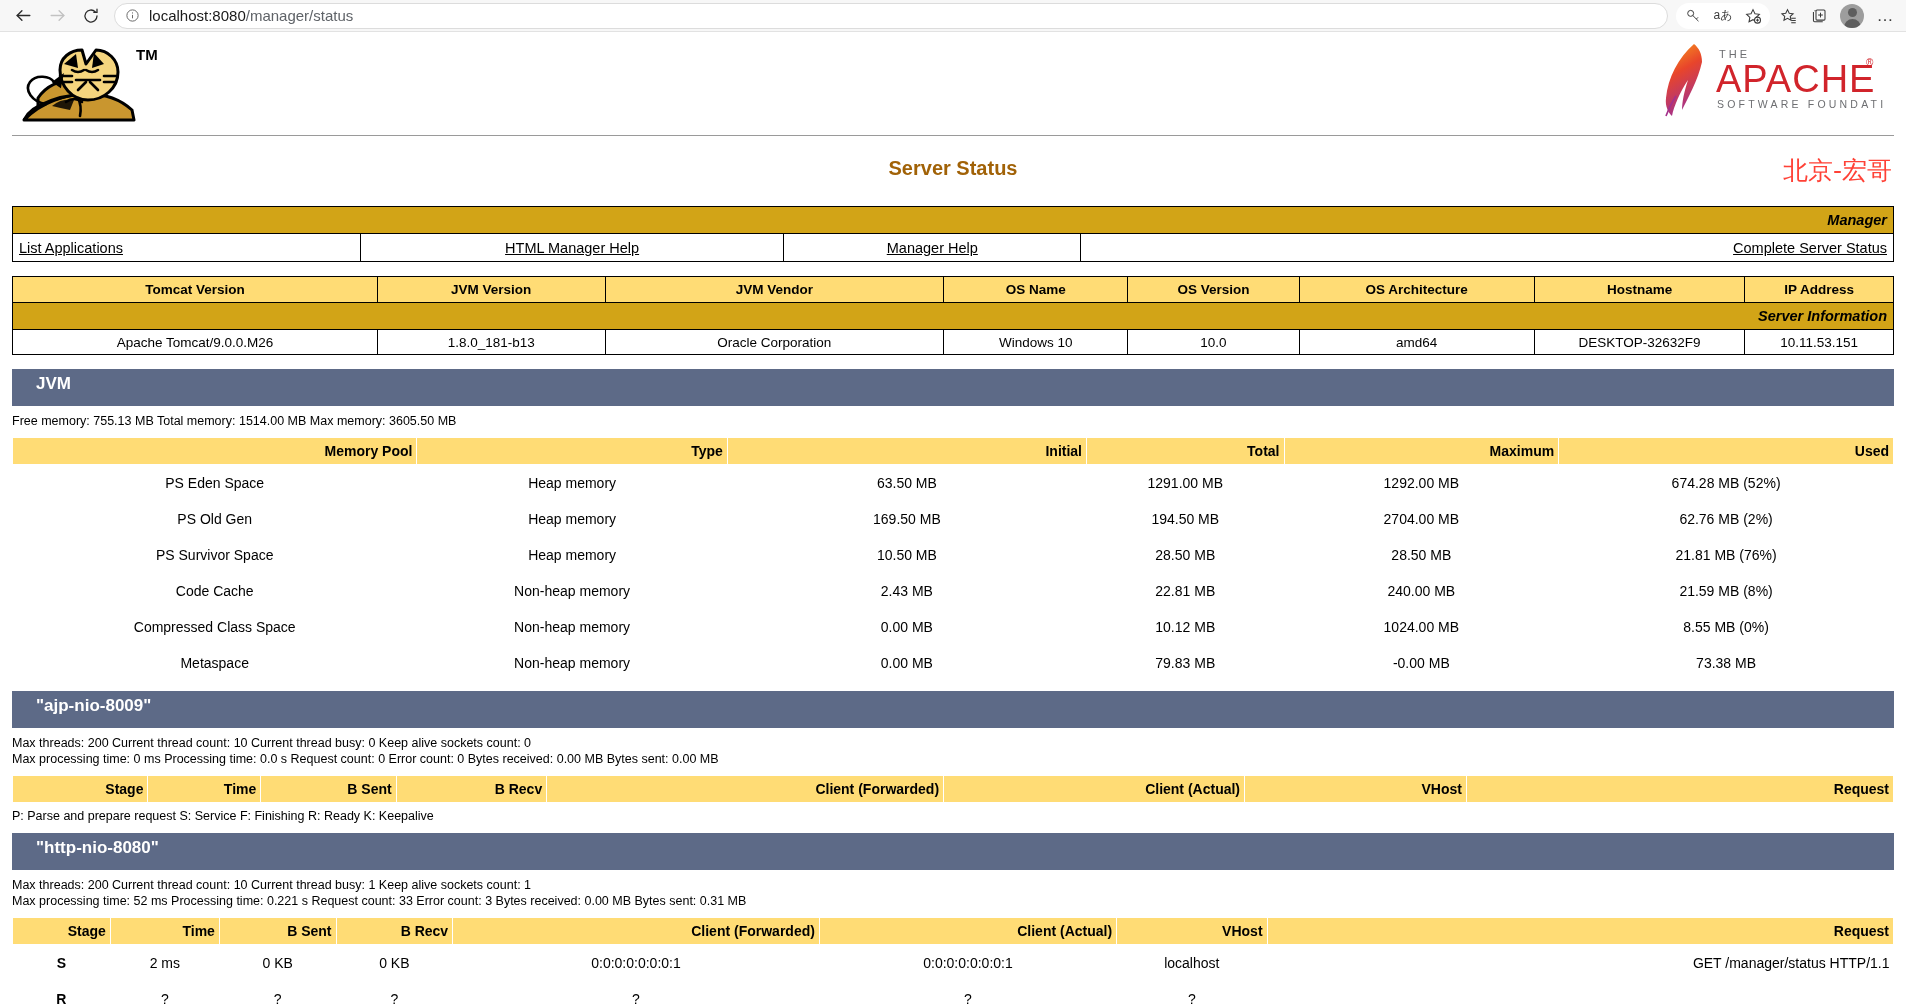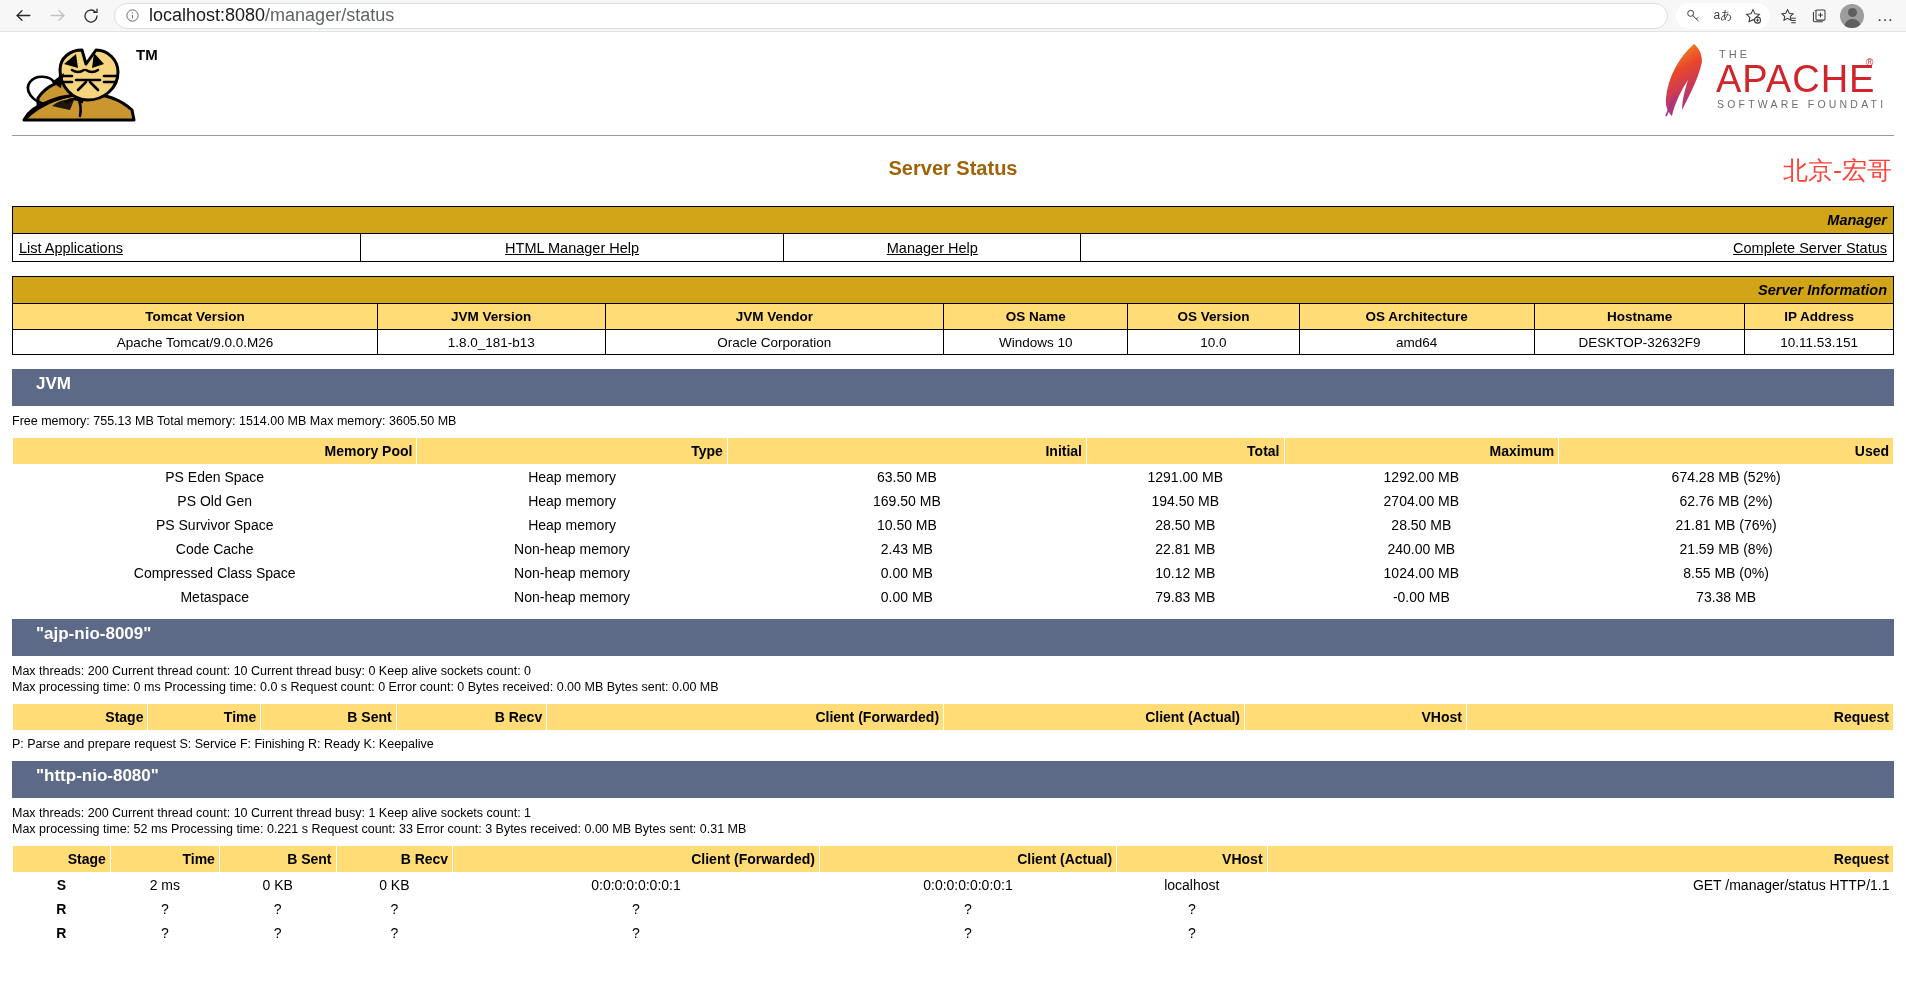--- a/index.html
+++ b/index.html
@@ -38,21 +38,21 @@
     background: #ffffff;
     border: 1px solid #dcdcdc;
     border-radius: 13px;
     display: flex;
     align-items: center;
     padding: 0 10px;
     min-width: 0;
   }
   .info-icon { margin-right: 9px; flex: 0 0 auto; display:flex; }
   .url {
-    font-size: 18px;
+    font-size: 15px;
     color: #5f6368;
     white-space: nowrap;
     overflow: hidden;
     text-overflow: ellipsis;
   }
   .url b { color: #1a1a1a; font-weight: 400; }
 
   .tool-group {
     display: flex; align-items: center;
     background: #fff;
@@ -214,21 +214,21 @@
     color: #000;
     padding: 5px 4px;
     height: 27px;
     border: 1px solid #ffffff;
     text-align: right;
   }
   table.plain td {
     background: #fff;
     font-size: 14px;
     color: #000;
-    padding: 4px 4px;
+    padding: 10px 4px;
     height: 21px;
     text-align: center;
     border: 0;
   }
   table.plain td.req { text-align: right; padding-left: 10px; }
   table.plain td.stage { font-weight: bold; }
 </style>
 </head>
 <body>
 
@@ -386,31 +386,31 @@
         <col style="width:12.1%">
         <col style="width:18.0%">
         <col style="width:9.8%">
         <col style="width:9.1%">
         <col style="width:12.5%">
         <col style="width:11.2%">
         <col style="width:7.9%">
       </colgroup>
     <tbody>
         <tr>
-      <td class="bandhead" colspan="8">Server Information</td>
-    </tr>
-    <tr>
       <th class="colhead">Tomcat Version</th>
       <th class="colhead">JVM Version</th>
       <th class="colhead">JVM Vendor</th>
       <th class="colhead">OS Name</th>
       <th class="colhead">OS Version</th>
       <th class="colhead">OS Architecture</th>
       <th class="colhead">Hostname</th>
       <th class="colhead">IP Address</th>
+    </tr>
+    <tr>
+      <td class="bandhead" colspan="8">Server Information</td>
     </tr>
     <tr>
       <td class="datacell">Apache Tomcat/9.0.0.M26</td>
       <td class="datacell">1.8.0_181-b13</td>
       <td class="datacell">Oracle Corporation</td>
       <td class="datacell">Windows 10</td>
       <td class="datacell">10.0</td>
       <td class="datacell">amd64</td>
       <td class="datacell">DESKTOP-32632F9</td>
       <td class="datacell">10.11.53.151</td>

